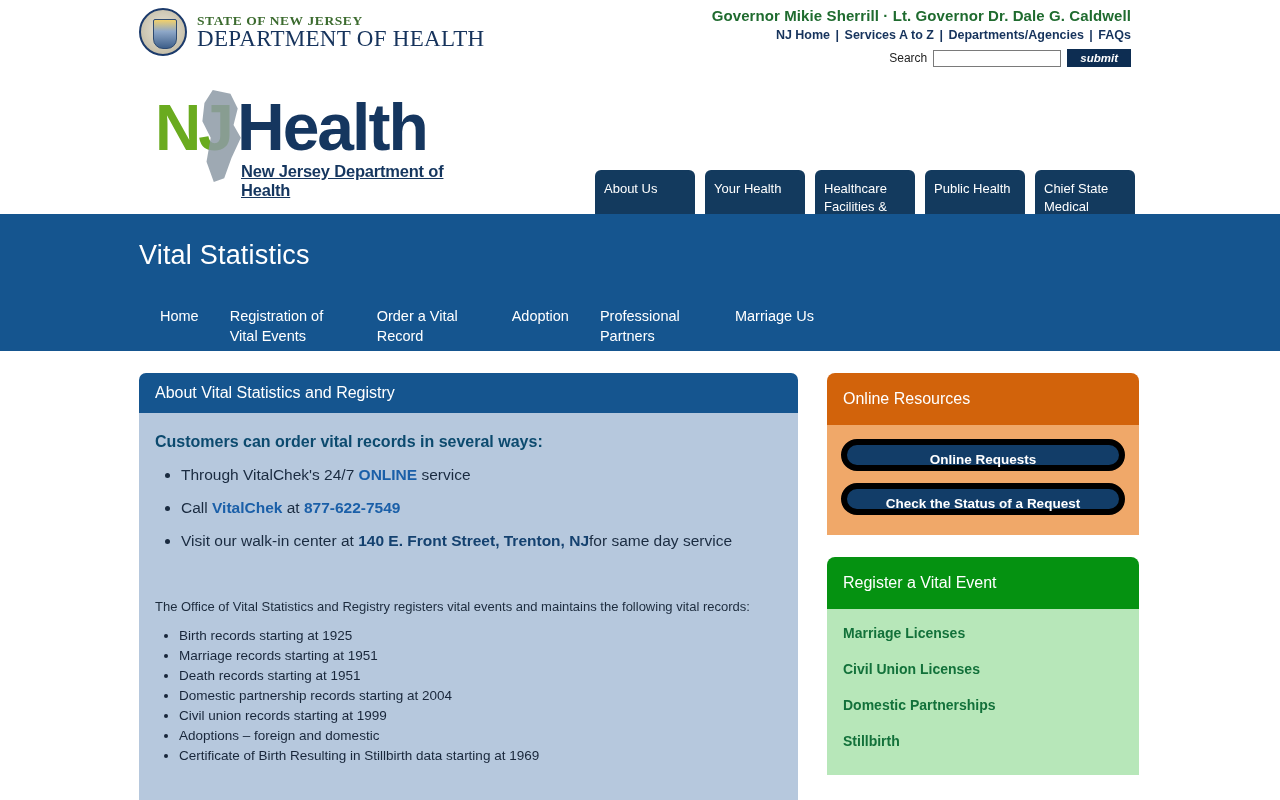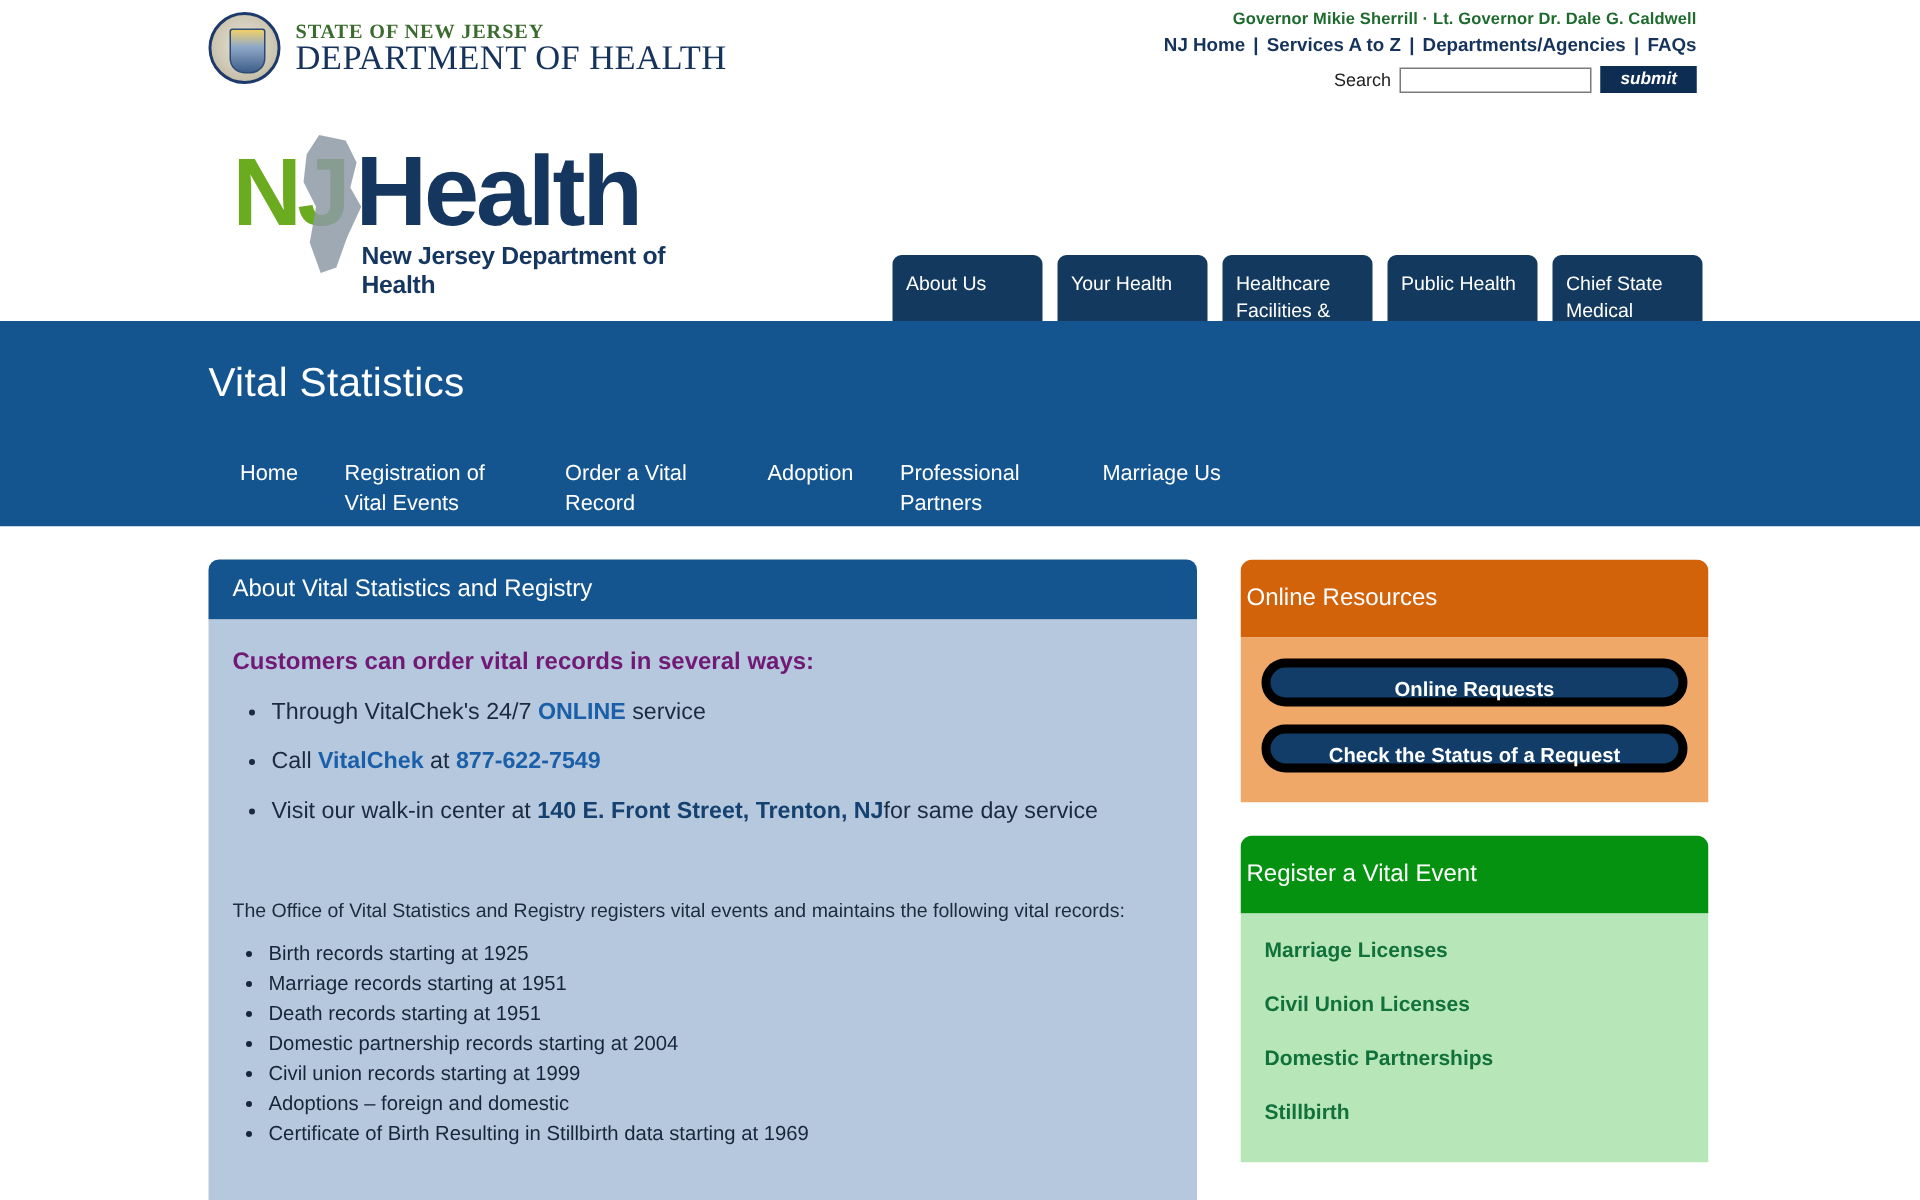--- a/index.html
+++ b/index.html
@@ -35,21 +35,21 @@
     font-family: "Liberation Serif", serif;
     font-size: 13.5px; letter-spacing: .6px; color: #3c6b2f; font-weight: 700;
   }
   .state-line2 {
     font-family: "Liberation Serif", serif;
     font-size: 23px; letter-spacing: .3px; color: #16335c; margin-top: 0;
   }
 
   .gov-block { position: absolute; right: 149px; top: 7px; text-align: right; }
   .gov-line {
-    font-size: 11px; font-weight: 700; color: #1f6b2f; letter-spacing: .1px;
+    font-size: 15px; font-weight: 700; color: #1f6b2f; letter-spacing: .1px;
   }
   .nav-links { margin-top: 4px; font-size: 12.5px; font-weight: 700; color: #16335c; }
   .nav-links a { color: #16335c; text-decoration: none; }
   .nav-links .sep { color: #16335c; font-weight: 700; padding: 0 2px; }
 
   .search-row {
     margin-top: 7px; display: flex; align-items: center; justify-content: flex-end; gap: 6px;
   }
   .search-label { font-size: 12px; color: #222; }
   .search-input {
@@ -77,21 +77,21 @@
     opacity: .85;
   }
   .nj-health-word {
     position: absolute; left: 82px; top: 4px;
     font-family: "Liberation Sans", sans-serif; font-weight: 700; font-size: 66px;
     color: #15365f; letter-spacing: -2px; line-height: 70px;
   }
   .nj-sub {
     position: absolute; left: 86px; top: 74px;
     font-family: "Liberation Sans", sans-serif; font-weight: 700; font-size: 16.5px;
-    color: #15365f; letter-spacing: -.2px;
+    color: #15365f; letter-spacing: -.2px; text-decoration: underline;
   }
 
   .mainnav { position: absolute; left: 595px; top: 92px; display: flex; gap: 10px; }
   .mainnav .tile {
     width: 100px; height: 96px; background: #133a5e; color: #fff;
     border-radius: 6px 6px 0 0; padding: 10px 9px; font-size: 13px; line-height: 18px;
     cursor: pointer;
   }
 
   
@@ -122,38 +122,38 @@
   }
   .card-head {
     background: #15558f; color: #fff; height: 40px; border-radius: 7px 7px 0 0;
     display: flex; align-items: center; padding-left: 16px;
     font-size: 16px;
   }
   .card-body {
     background: #b6c8dd; padding: 16px 18px 20px 16px; min-height: 390px;
   }
   .lead {
-    font-size: 16px; font-weight: 700; color: #701a75; margin: 4px 0 14px 0;
+    font-size: 16px; font-weight: 700; color: #0c4a6e; margin: 4px 0 14px 0;
   }
   ul.bullets { margin: 0 0 0 4px; padding-left: 22px; list-style: disc; }
   ul.bullets li { font-size: 15.5px; color: #1a2b40; margin-bottom: 13px; line-height: 20px; }
   a.link { color: #1a5fa8; text-decoration: none; font-weight: 700; }
   a.link.dark { color: #14416f; }
 
   .para {
     font-size: 13px; color: #1c2b3d; line-height: 19px; margin: 46px 0 10px 0;
   }
   ul.records { margin: 0; padding-left: 24px; list-style: disc; }
   ul.records li { font-size: 13.5px; color: #18263a; line-height: 20px; }
 
   
   .side { position: absolute; left: 827px; top: 22px; width: 312px; }
   .side-card { border-radius: 8px 8px 0 0; overflow: hidden; margin-bottom: 22px; }
   .side-head {
-    height: 52px; display: flex; align-items: center; padding-left: 4px;
+    height: 52px; display: flex; align-items: center; padding-left: 16px;
     color: #fff; font-size: 16px;
   }
   .side-head.orange { background: #d2630b; }
   .side-head.green { background: #059211; }
   .side-body.orange { background: #f0a869; padding: 14px 14px 18px 14px; }
   .side-body.green { background: #b7e7b9; padding: 16px 16px 22px 16px; }
 
   .pill-btn {
     display: block; width: 100%; height: 32px; line-height: 30px;
     background: #123d68; color: #fff; border: 6px solid #000000; border-radius: 16px;

